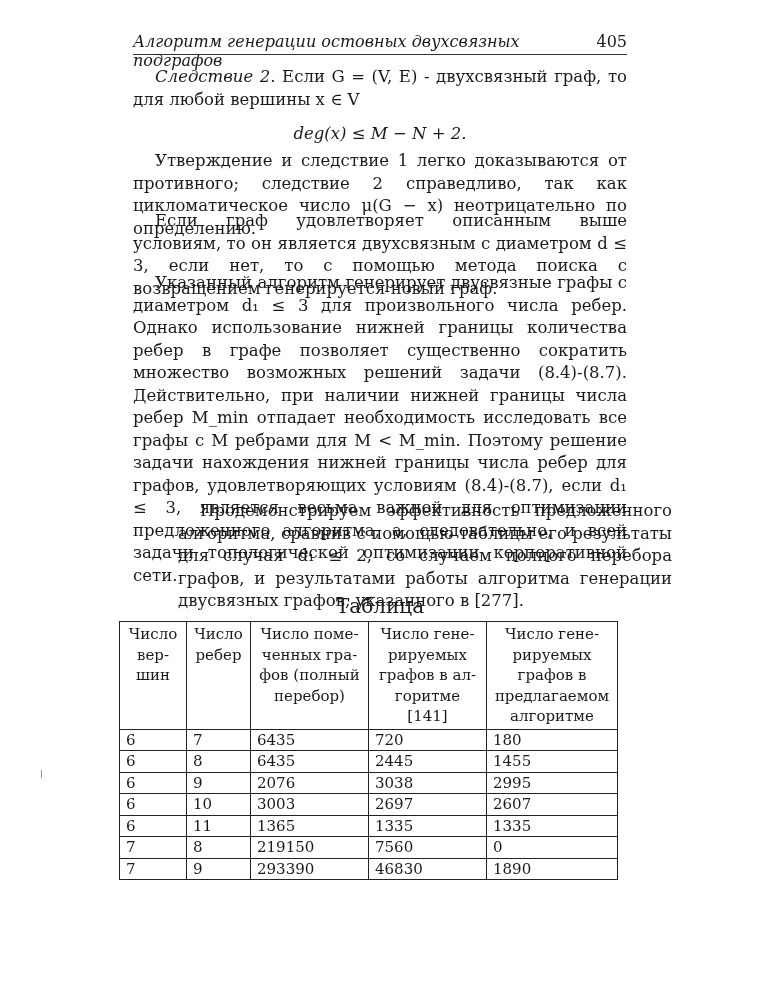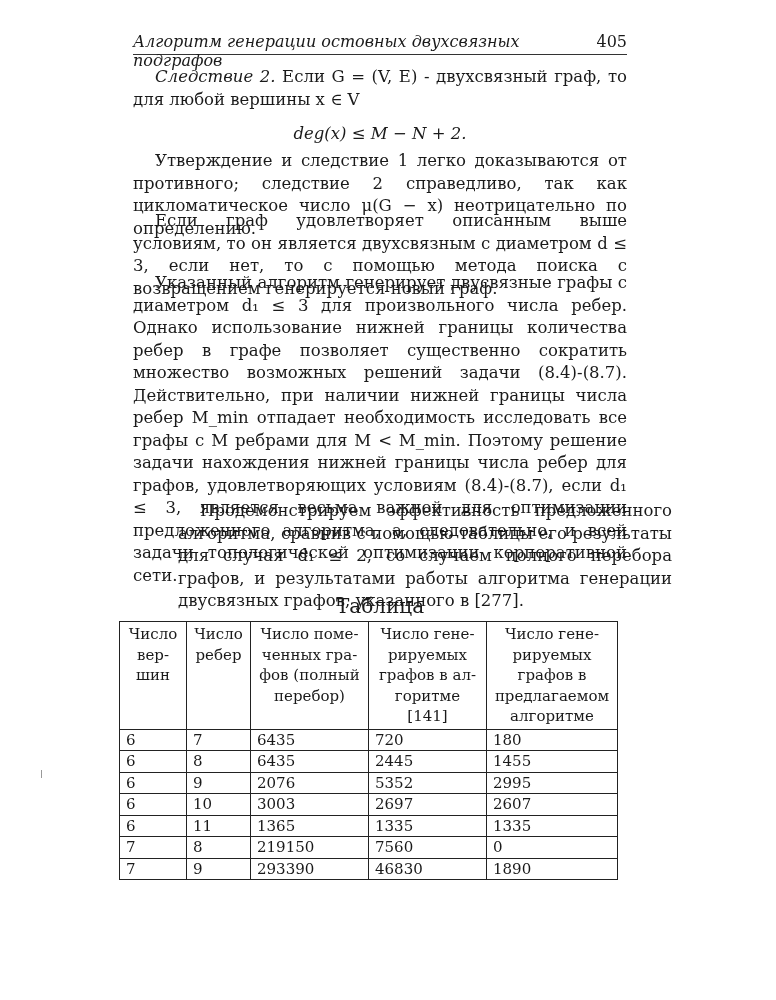--- a/index.html
+++ b/index.html
@@ -81,21 +81,21 @@
         <td>6</td>
           <td>8</td>
           <td>6435</td>
           <td>2445</td>
           <td>1455</td>
       </tr>
       <tr>
         <td>6</td>
           <td>9</td>
           <td>2076</td>
-          <td>5352</td>
+          <td>3038</td>
           <td>2995</td>
       </tr>
       <tr>
         <td>6</td>
           <td>10</td>
           <td>3003</td>
           <td>2697</td>
           <td>2607</td>
       </tr>
       <tr>

